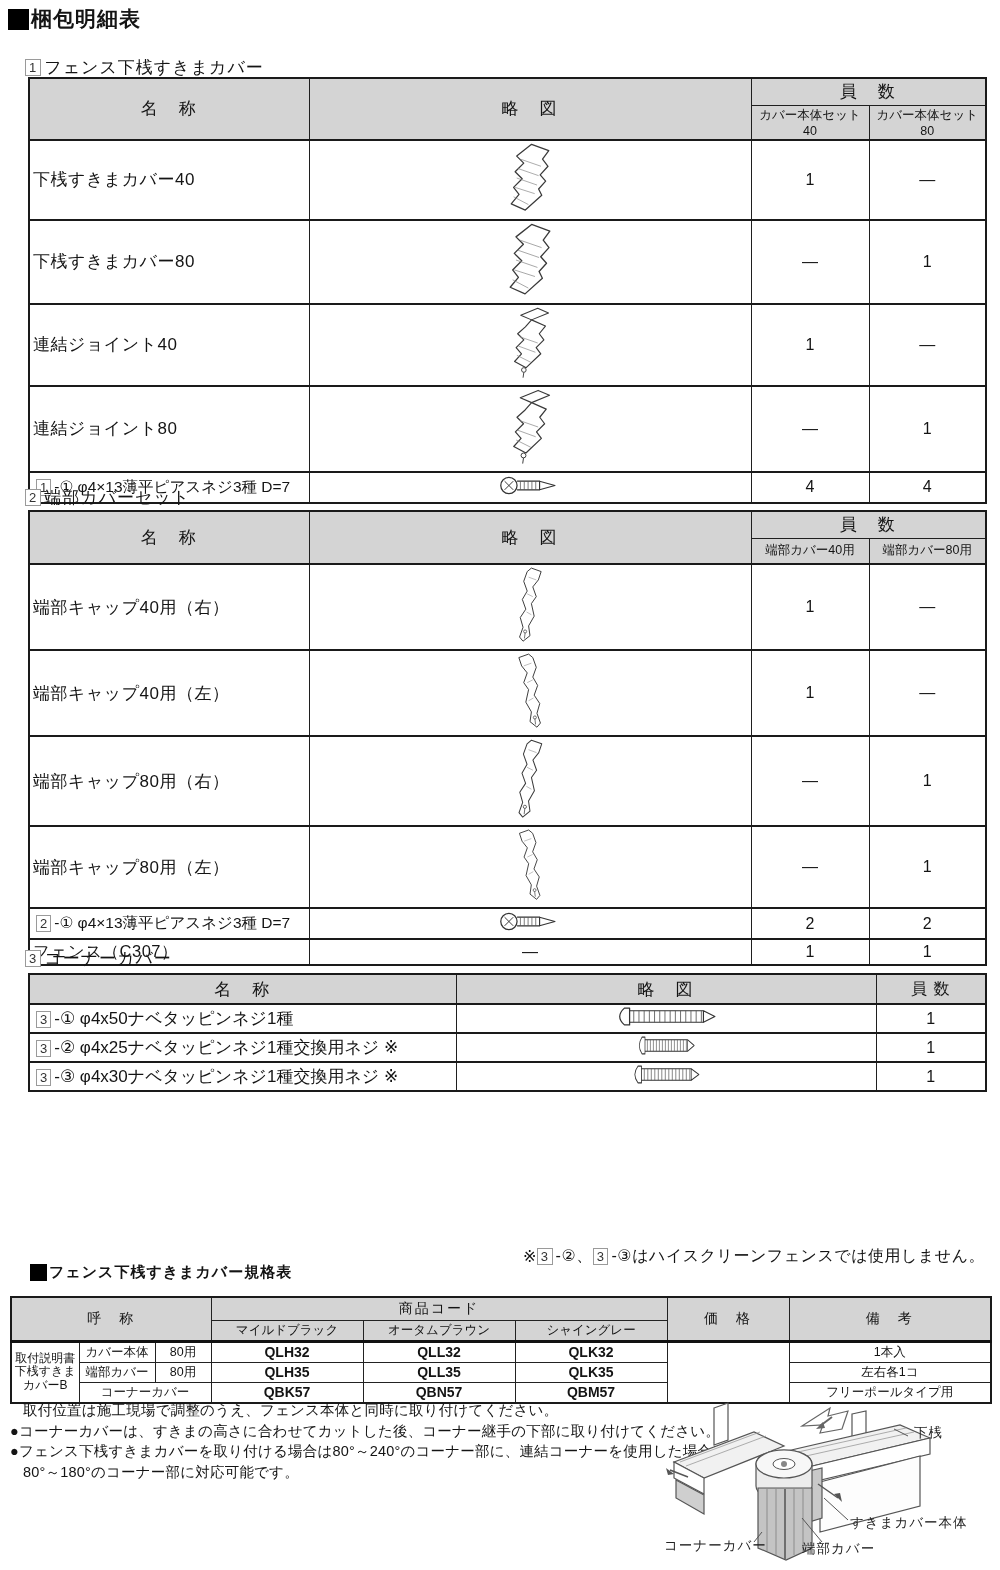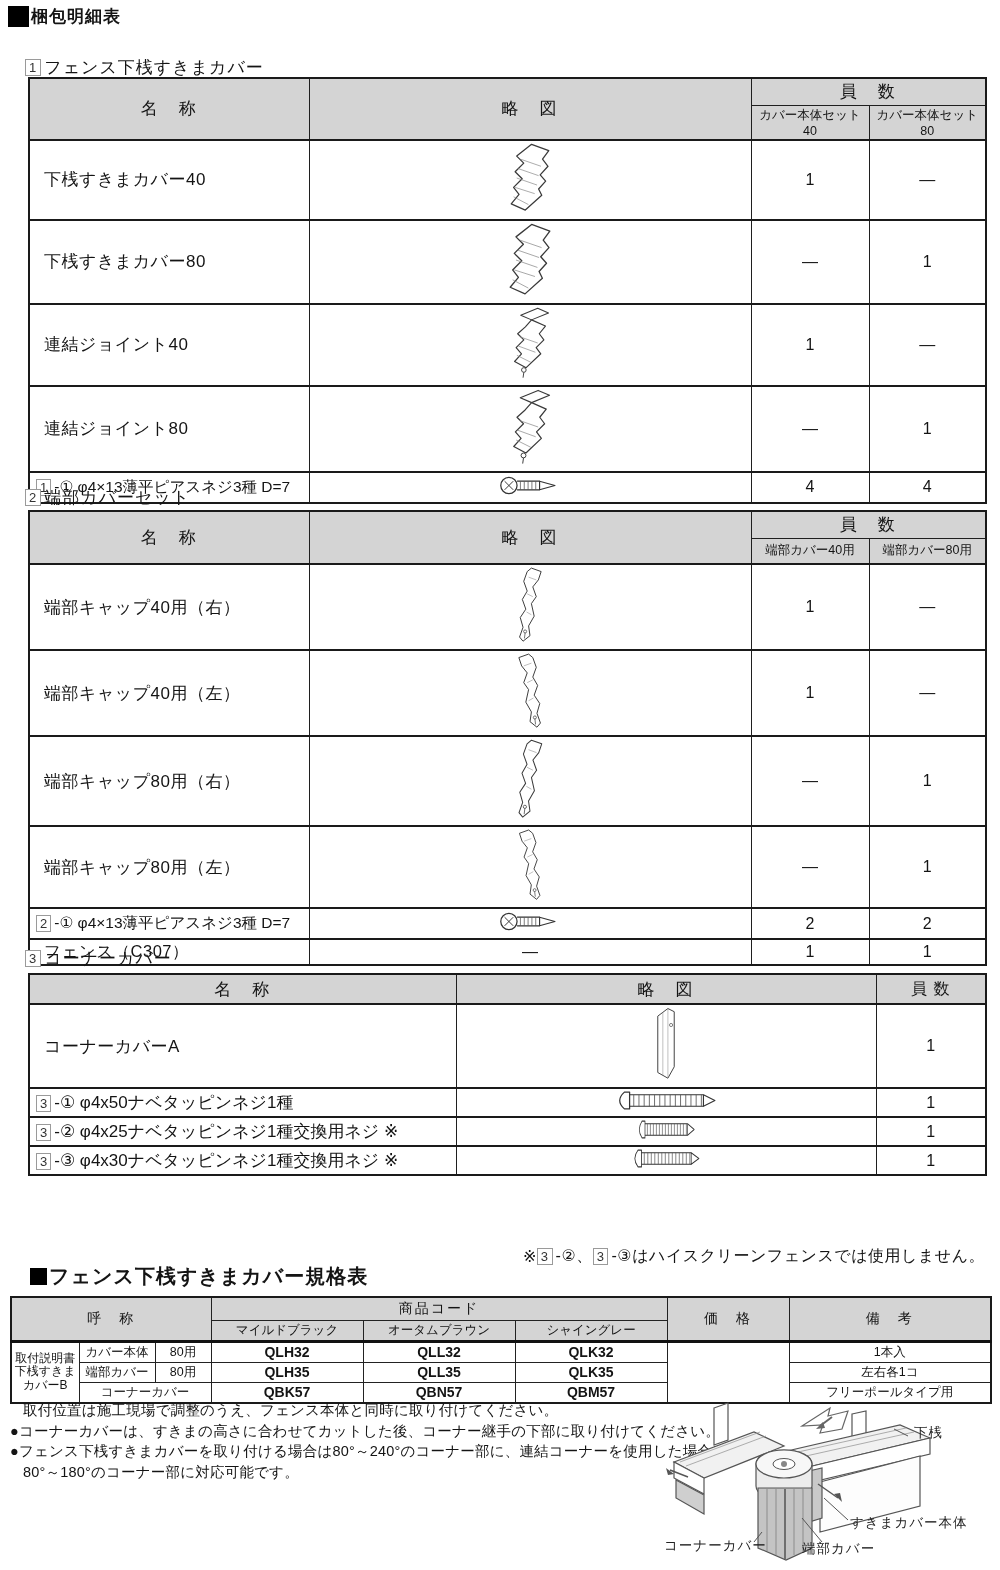--- a/index.html
+++ b/index.html
@@ -3,31 +3,31 @@
 <meta charset="utf-8">
 <style>
   html,body{margin:0;padding:0;}
   body{
     width:1000px;height:1570px;position:relative;background:#fff;
     font-family:"Liberation Sans","DejaVu Sans",sans-serif;color:#141414;
     -webkit-font-smoothing:antialiased;
   }
   .abs{position:absolute;}
   
-  .doc-title{left:8px;top:5px;font-size:17px;font-weight:bold;letter-spacing:1px;display:flex;align-items:center;}
+  .doc-title{left:8px;top:5px;font-size:21px;font-weight:bold;letter-spacing:1px;display:flex;align-items:center;}
   .doc-title .sq{display:inline-block;width:21px;height:21px;background:#000;margin-right:2px;}
   .sec-label{font-size:17px;letter-spacing:1px;display:flex;align-items:center;}
   .nbox{display:inline-block;border:1px solid #9a9a9a;font-size:13px;line-height:15px;padding:0 3px;margin-right:3px;color:#333;background:#fff;}
   
   table{border-collapse:collapse;table-layout:fixed;}
   .t{border:2.5px solid #1a1a1a;}
   .t td{border:1.5px solid #1f1f1f;vertical-align:middle;overflow:hidden;}
   .t .hdr td{background:#d4d4d4;text-align:center;font-size:17px;letter-spacing:2px;}
   .t td.sub{background:#d4d4d4;text-align:center;font-size:12.5px;letter-spacing:0;}
-  .t td.name{font-size:17px;padding-left:14px;letter-spacing:.5px;}
+  .t td.name{font-size:17px;padding-left:3px;letter-spacing:.5px;}
   .t td.small-name{font-size:15.5px;padding-left:6px;letter-spacing:0;}
   .t td.c{text-align:center;}
   .t td.q{text-align:center;font-size:16px;}
   .t tr.rowline td{border-top:2.5px solid #1a1a1a;}
   .sketch{text-align:center;}
   
   .spec{border:2.5px solid #1a1a1a;}
   .spec td{border:1px solid #222;vertical-align:middle;text-align:center;overflow:hidden;}
   .spec .hdr td{background:#d4d4d4;font-size:14px;letter-spacing:2px;}
   .spec td.csub{background:#d4d4d4;font-size:12.5px;letter-spacing:0;}
@@ -260,29 +260,20 @@
       <col style="width:427px">
       <col style="width:420px">
       <col style="width:110px">
     </colgroup>
   <tbody>
       <tr class="hdr" style="height:30px">
     <td>名　称</td>
     <td>略　図</td>
     <td style="letter-spacing:1px;font-size:16px">員 数</td>
   </tr>
-  <tr class="rowline" style="height:81px">
-    <td class="name">コーナーカバーA</td>
-    <td class="sketch">
-      <svg width="38" height="76" viewBox="0 0 48 120">
-            <use href="#cornerS"></use>
-          </svg>
-    </td>
-    <td class="q">1</td>
-  </tr>
   <tr class="rowline" style="height:26px">
     <td class="small-name" style="font-size:17px">
       <span class="nbox">3</span><span>-① φ4x50ナベタッピンネジ1種</span>
     </td>
     <td class="sketch">
       <svg width="104" height="21" viewBox="0 0 100 20" preserveAspectRatio="none">
             <use href="#screwT"></use>
           </svg>
     </td>
     <td class="q">1</td>
@@ -313,21 +304,21 @@
   </table>
 
 <div class="abs right-note" style="right:15px;top:1246px;">
   <span>※ </span>
   <span class="nbox">3</span>
   <span>-②、</span>
   <span class="nbox">3</span>
   <span>-③はハイスクリーンフェンスでは使用しません。</span>
 </div>
 
-<div class="abs doc-title" style="left:8px;top:1263px;font-size:20px;padding-left:22px;">
+<div class="abs doc-title" style="left:8px;top:1263px;font-size:15px;padding-left:22px;">
   <span class="sq" style="width:17px;height:17px;"></span>
   <span>フェンス下桟すきまカバー規格表</span>
 </div>
 
 <table class="abs spec" style="left:10px;top:1296px;width:980px">
   <colgroup>
     <col style="width:68px">
       <col style="width:76px">
       <col style="width:56px">
     <col style="width:152px">

